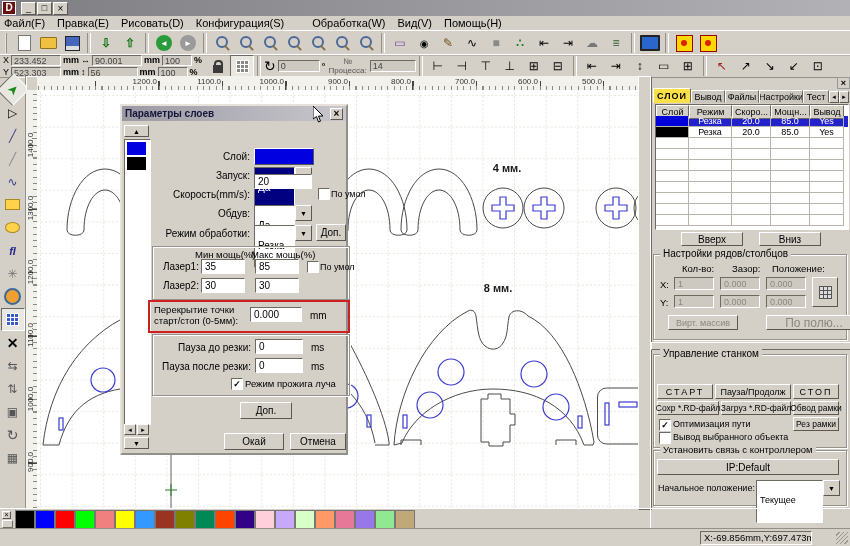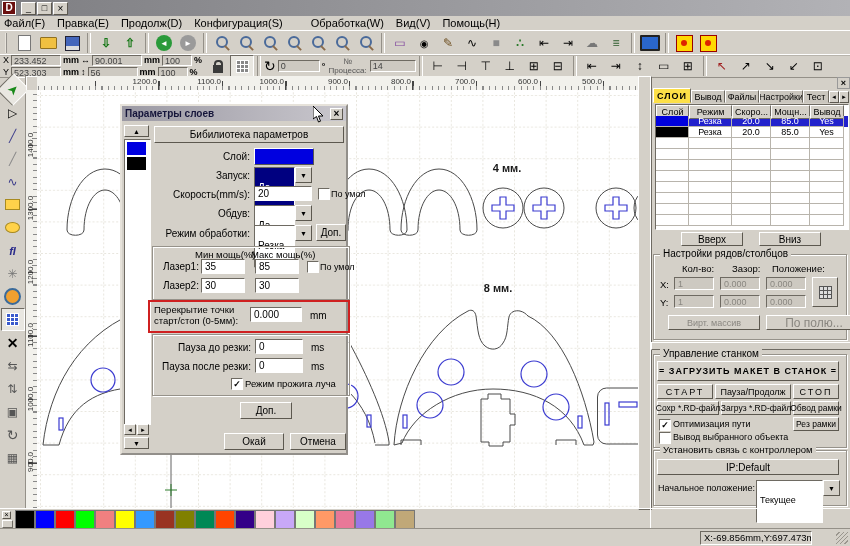--- a/index.html
+++ b/index.html
@@ -58,21 +58,21 @@
   <div class="abs" style="left:0;top:0;width:850px;height:16px;background:linear-gradient(90deg,#7e7e82,#b2b2b6);display:flex;align-items:center;padding:0 2px;box-sizing:border-box">
     <div style="width:12px;height:12px;background:#6a0f0f;color:#fff;font-size:10px;font-weight:bold;text-align:center;line-height:12px;border:1px solid #fff;margin-right:4px">D</div>
     <div class="btn" style="width:15px;height:13px;font-size:9px;margin-left:1px">_</div>
     <div class="btn" style="width:15px;height:13px;font-size:9px;margin-left:1px">□</div>
     <div class="btn" style="width:15px;height:13px;font-size:10px;margin-left:1px">×</div>
   </div>
 
   <div class="abs" style="left:0;top:16px;width:850px;height:14px;display:flex;align-items:center;padding-left:4px;border-bottom:1px solid #b8b4ac">
     <span style="margin-right:12px">Файл(F)</span>
     <span style="margin-right:12px">Правка(E)</span>
-    <span style="margin-right:12px">Продолж(D)</span>
+    <span style="margin-right:12px">Рисовать(D)</span>
     <span style="margin-right:28px">Конфигурация(S)</span>
     <span style="margin-right:12px">Обработка(W)</span>
     <span style="margin-right:12px">Вид(V)</span>
     <span>Помощь(H)</span>
   </div>
 
   <div class="abs" style="left:0;top:30px;width:850px;height:24px;display:flex;align-items:center;border-top:1px solid #fff;border-bottom:1px solid #b8b4ac;padding-left:3px">
     <div class="grip"></div>
     <div class="tbtn">
         <div style="width:11px;height:14px;background:#fff;border:1px solid #777"></div>
@@ -418,29 +418,28 @@
       <span class="fld dis" style="left:20px;top:22px;width:40px;height:13px;font-size:9px">1</span>
       <span class="fld dis" style="left:66px;top:22px;width:40px;height:13px;font-size:9px">0.000</span>
       <span class="fld dis" style="left:112px;top:22px;width:40px;height:13px;font-size:9px">0.000</span>
       <span class="abs lbl" style="left:6px;top:42px;font-size:9.5px">Y:</span>
       <span class="fld dis" style="left:20px;top:40px;width:40px;height:13px;font-size:9px">1</span>
       <span class="fld dis" style="left:66px;top:40px;width:40px;height:13px;font-size:9px">0.000</span>
       <span class="fld dis" style="left:112px;top:40px;width:40px;height:13px;font-size:9px">0.000</span>
       <div class="btn" style="position:absolute;left:158px;top:22px;width:26px;height:30px">
           <div class="gridico" style="background-color:#ddd;background-image:linear-gradient(#555 1px,transparent 1px),linear-gradient(90deg,#555 1px,transparent 1px)"></div>
         </div>
-      <div class="btn" style="position:absolute;left:14px;top:60px;width:92px;height:15px;font-size:9px;color:#8a8781">Вирт. массив</div>
+      <div class="btn" style="position:absolute;left:14px;top:60px;width:70px;height:15px;font-size:9px;color:#8a8781">Вирт. массив</div>
       <div class="btn" style="position:absolute;left:112px;top:60px;width:96px;height:15px;font-size:12px;color:#8a8781">По полю...</div>
     </div>
 
     <div class="abs raised" style="left:0;top:266px;width:200px;height:6px"></div>
 
     <div class="gb" style="left:2px;top:278px;width:192px;height:92px">
       <span class="lg">Управление станком</span>
-      <div class="btn" style="position:absolute;left:3px;top:6px;width:182px;height:20px;font-size:9px;font-weight:bold;letter-spacing:1px">= ЗАГРУЗИТЬ  МАКЕТ  В  СТАНОК =</div>
       <div class="btn" style="position:absolute;left:3px;top:29px;width:56px;height:15px;font-size:9px;letter-spacing:2px">СТАРТ</div>
       <div class="btn" style="position:absolute;left:61px;top:29px;width:76px;height:15px;font-size:9px">Пауза/Продолж</div>
       <div class="btn" style="position:absolute;left:139px;top:29px;width:46px;height:15px;font-size:9px;letter-spacing:2px">СТОП</div>
       <div class="btn" style="position:absolute;left:3px;top:46px;width:62px;height:14px;font-size:8.5px">Сохр *.RD-файл</div>
       <div class="btn" style="position:absolute;left:67px;top:46px;width:70px;height:14px;font-size:8.5px">Загруз *.RD-файл</div>
       <div class="btn" style="position:absolute;left:139px;top:46px;width:46px;height:14px;font-size:8.5px">Обвод рамки</div>
       <span class="cb on abs" style="left:5px;top:64px"></span>
       <span class="abs lbl" style="left:19px;top:64px;font-size:9px">Оптимизация пути</span>
       <div class="btn" style="position:absolute;left:139px;top:62px;width:46px;height:14px;font-size:8.5px">Рез рамки</div>
       <span class="cb abs" style="left:5px;top:77px"></span>
@@ -466,33 +465,32 @@
 
     <div class="btn" style="position:absolute;left:2px;top:19px;width:25px;height:12px;font-size:7px">▲</div>
     <div class="sunkw abs" style="left:2px;top:33px;width:25px;height:284px">
       <div style="position: absolute; left: 2px; top: 2px; width: 19px; height: 13px; background-color: rgb(0, 0, 224);"></div>
       <div style="position: absolute; left: 2px; top: 17px; width: 19px; height: 13px; background-color: rgb(0, 0, 0);"></div>
     </div>
     <div class="btn" style="position:absolute;left:2px;top:318px;width:12px;height:11px;font-size:6px">◄</div>
     <div class="btn" style="position:absolute;left:15px;top:318px;width:12px;height:11px;font-size:6px">►</div>
     <div class="btn" style="position:absolute;left:2px;top:331px;width:25px;height:12px;font-size:7px">▼</div>
 
-    <div class="btn" style="position:absolute;left:32px;top:20px;width:190px;height:17px;font-size:10px">Бибилиотека параметров</div>
 
     <span class="dlbl" style="left:0;top:45px;width:128px">Слой:</span>
     <div style="position: absolute; left: 132px; top: 42px; width: 58px; height: 15px; border-width: 1px; border-style: solid; border-image: initial; border-color: rgb(255, 255, 255) rgb(85, 85, 85) rgb(85, 85, 85) rgb(255, 255, 255); background-color: rgb(0, 0, 224);"></div>
 
     <span class="dlbl" style="left:0;top:64px;width:128px">Запуск:</span>
     <div class="combo" style="position:absolute;left:132px;top:61px;width:58px;height:16px">
       <span class="val sel" style="font-size:10px">Да</span>
       <span class="drop">▼</span>
     </div>
 
     <span class="dlbl" style="left:0;top:83px;width:128px">Скорость(mm/s):</span>
-    <span class="fld" style="left:132px;top:80px;width:58px">20</span>
+    <span class="fld" style="left:132px;top:68px;width:58px">20</span>
     <span class="cb abs" style="left:196px;top:82px"></span>
     <span class="abs lbl" style="left:209px;top:83px;font-size:9px">По умол</span>
 
     <span class="dlbl" style="left:0;top:102px;width:128px">Обдув:</span>
     <div class="combo" style="position:absolute;left:132px;top:99px;width:58px;height:16px">
       <span class="val" style="font-size:10px">Да</span>
       <span class="drop">▼</span>
     </div>
 
     <span class="dlbl" style="left:0;top:122px;width:128px">Режим обработки:</span>

